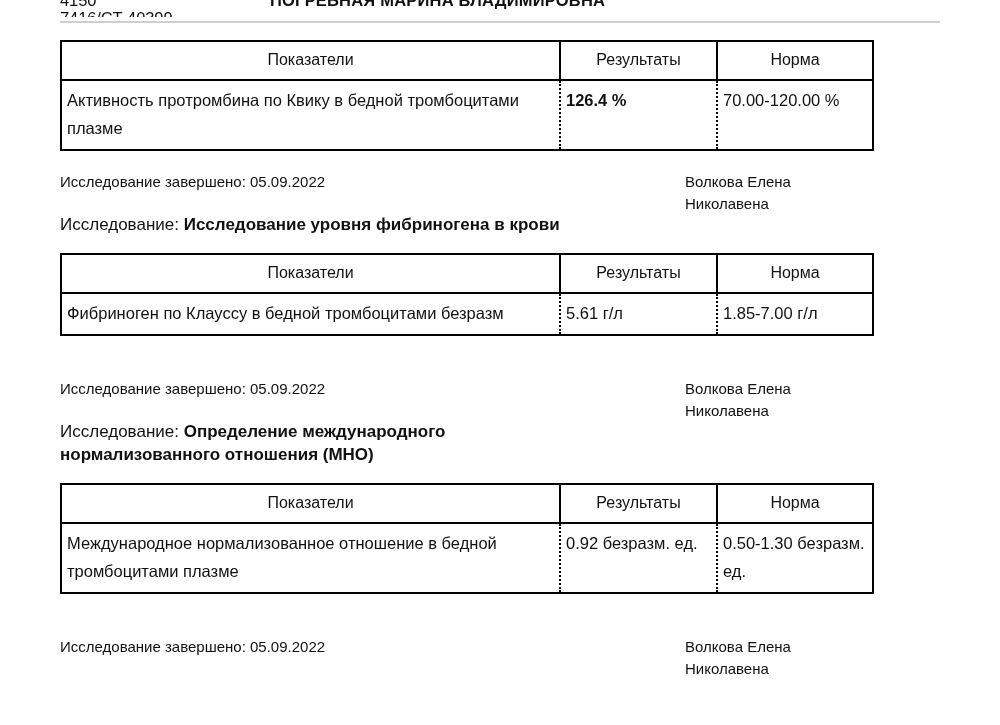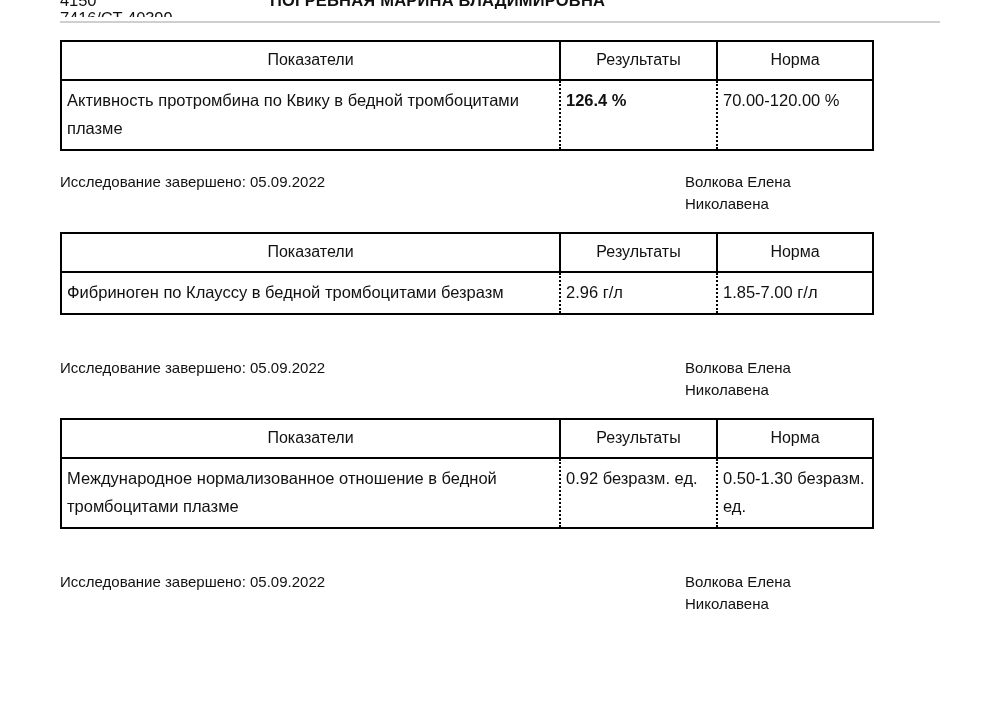--- a/index.html
+++ b/index.html
@@ -167,50 +167,54 @@
     </tbody>
   </table>
 
   <div class="done">
     <div class="done-text"><span>Исследование завершено:</span>
       <span>05.09.2022</span></div>
     <div class="doctor">Волкова Елена
 Николавена</div>
   </div>
 
+  <div class="study-title" style="margin-top:-2px"><span>Исследование:</span>
+    <b>Исследование уровня фибриногена в крови</b></div>
 
   <table class="tbl">
     <colgroup>
         <col class="c1">
         <col class="c2">
         <col class="c3">
       </colgroup>
     <thead>
       <tr>
         <th>Показатели</th>
         <th>Результаты</th>
         <th>Норма</th>
       </tr>
     </thead>
     <tbody>
       <tr>
         <td class="ind">Фибриноген по Клауссу в бедной тромбоцитами безразм</td>
-        <td class="val">2.96 г/л</td>
+        <td class="val">5.61 г/л</td>
         <td class="nrm">1.85-7.00 г/л</td>
       </tr>
     </tbody>
   </table>
 
   <div class="done" style="margin-top:42px">
     <div class="done-text"><span>Исследование завершено:</span>
       <span>05.09.2022</span></div>
     <div class="doctor">Волкова Елена
 Николавена</div>
   </div>
 
+  <div class="study-title" style="margin-top:-2px; max-width:520px"><span>Исследование:</span>
+    <b>Определение международного нормализованного отношения (МНО)</b></div>
 
   <table class="tbl">
     <colgroup>
         <col class="c1">
         <col class="c2">
         <col class="c3">
       </colgroup>
     <thead>
       <tr>
         <th>Показатели</th>

